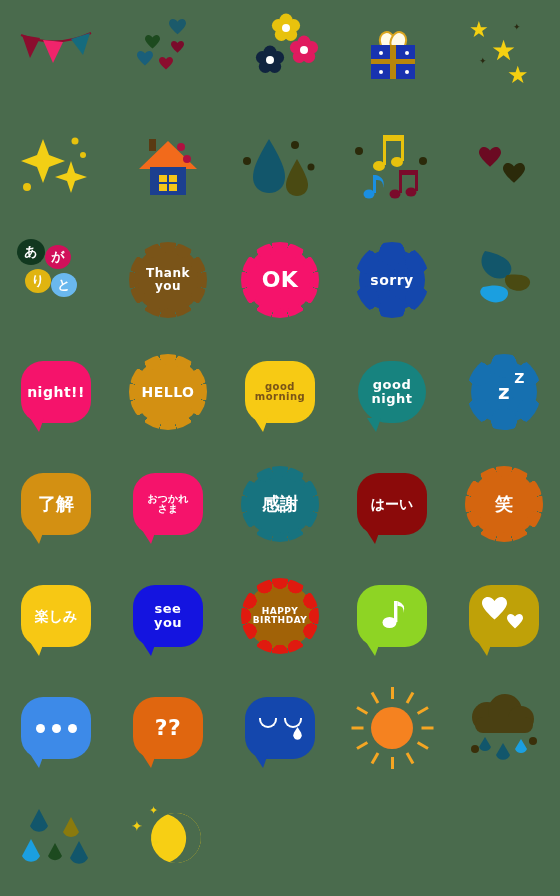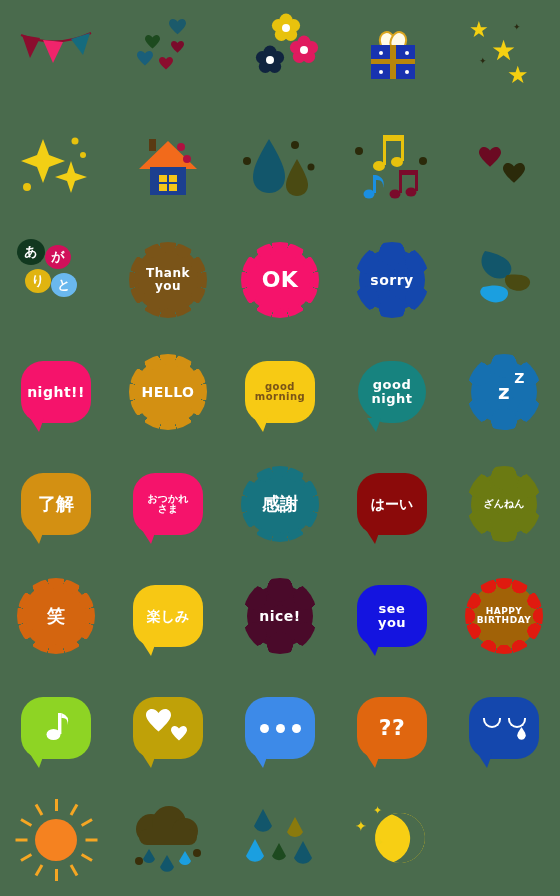--- a/index.html
+++ b/index.html
@@ -455,44 +455,30 @@
     <div class="cell">
       <div class="art">
         <div class="bubble bubble-rect" style="background: rgb(139, 10, 10); color: rgb(139, 10, 10);">
           <span class="tail-left"></span>
           <span class="txt t-jp fs14" style="color: rgb(255, 255, 255);">はーい</span>
         </div>
       </div>
     </div>
     <div class="cell">
       <div class="art">
-        <div class="cloudy bubble" style="background: rgb(107, 122, 18); color: rgb(107, 122, 18);">
-          <span class="txt t-jp fs10" style="color: rgb(255, 255, 255);">ざんねん</span>
-        </div>
-      </div>
-    </div>
-    <div class="cell">
-      <div class="art">
         <div class="scallop bubble" style="background: rgb(212, 101, 15); color: rgb(212, 101, 15);">
           <span class="txt t-jp fs18" style="color: rgb(255, 255, 255);">笑</span>
         </div>
       </div>
     </div>
     <div class="cell">
       <div class="art">
         <div class="bubble bubble-rect" style="background: rgb(247, 200, 20); color: rgb(247, 200, 20);">
           <span class="tail-left"></span>
           <span class="txt t-jp fs14" style="color: rgb(255, 255, 255);">楽しみ</span>
-        </div>
-      </div>
-    </div>
-    <div class="cell">
-      <div class="art">
-        <div class="cloudy bubble" style="background: rgb(74, 10, 42); color: rgb(74, 10, 42);">
-          <span class="txt t-en fs14" style="color: rgb(255, 255, 255);">nice!</span>
         </div>
       </div>
     </div>
     <div class="cell">
       <div class="art">
         <div class="bubble bubble-rect" style="background: rgb(20, 20, 224); color: rgb(20, 20, 224);">
           <span class="tail-left"></span>
           <span class="txt t-en fs13" style="color: rgb(255, 255, 255);">see
 you</span>
         </div>

